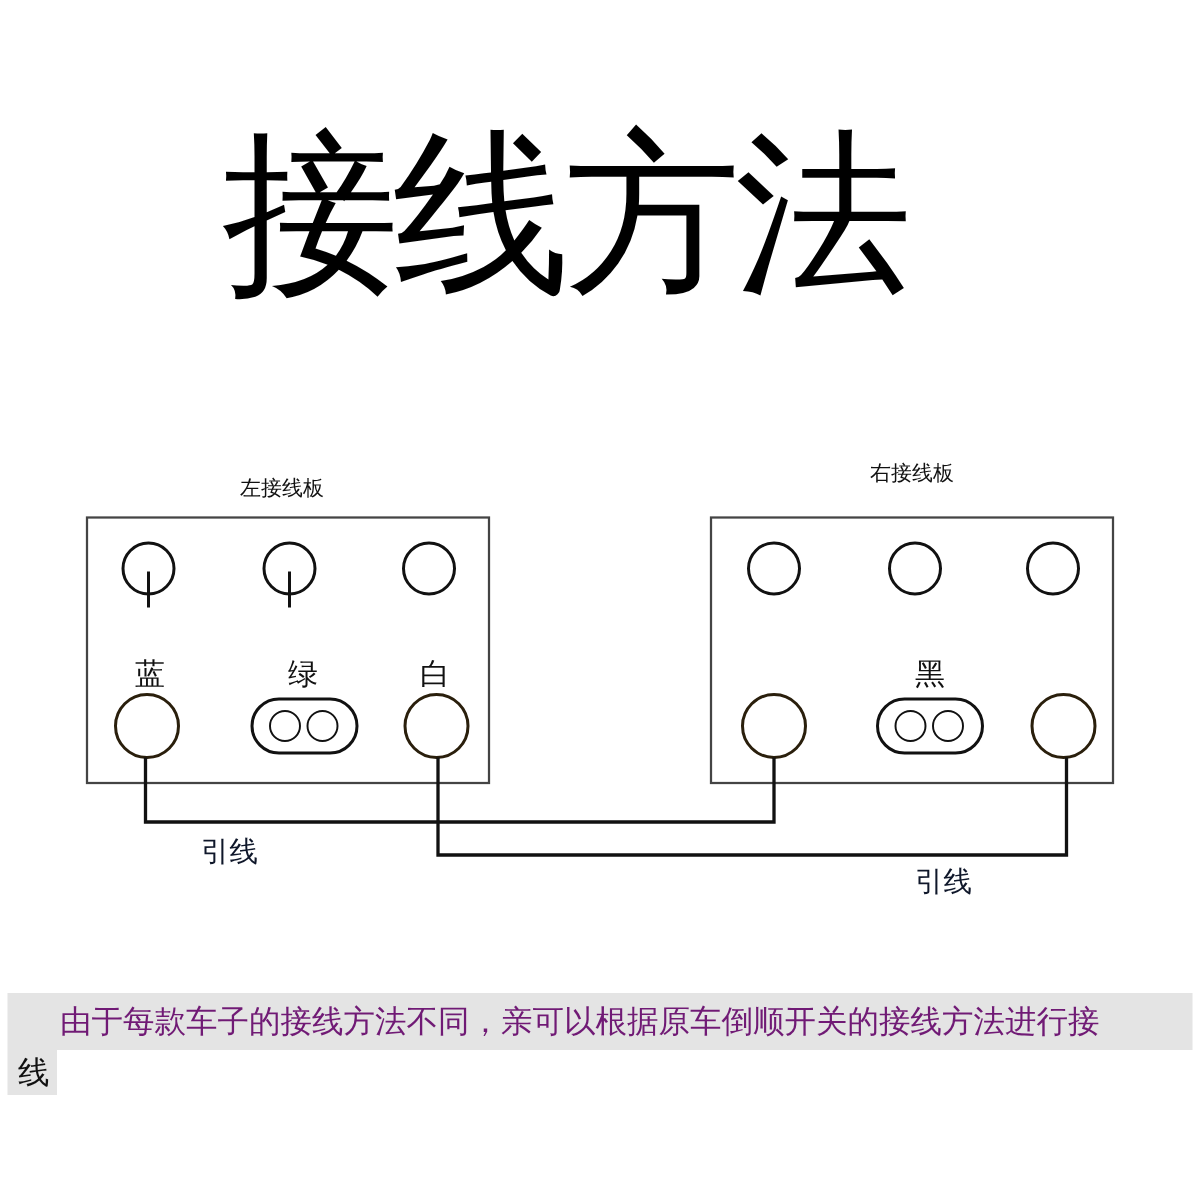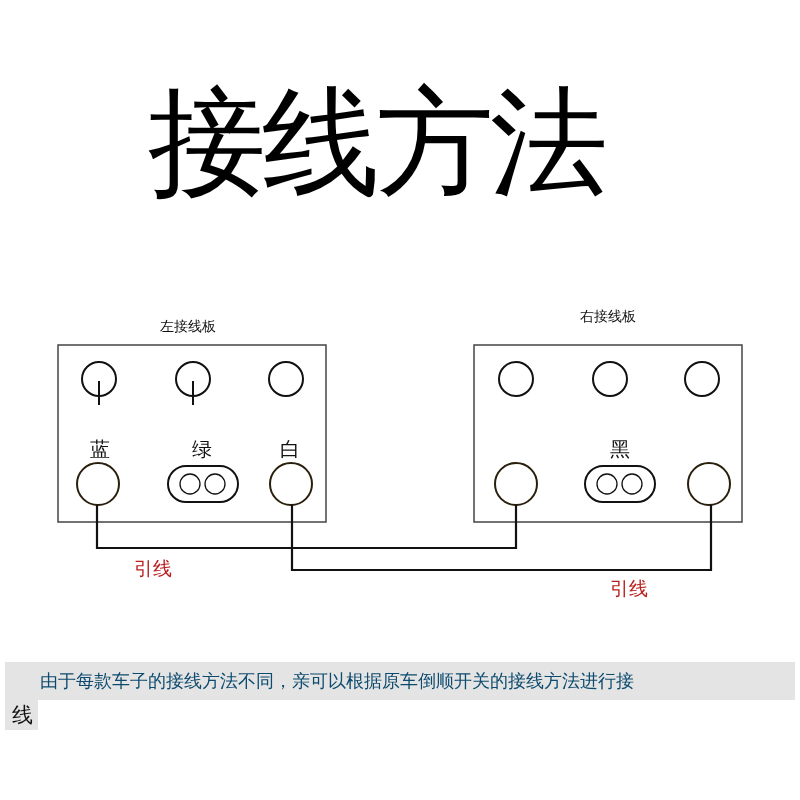--- a/index.html
+++ b/index.html
@@ -1,28 +1,28 @@
 <!DOCTYPE html>
 <html><head>
   <meta charset="utf-8">
   <style>
     html, body { margin:0; padding:0; background:#ffffff; }
     body { width:800px; height:800px; position:relative; overflow:hidden;
            font-family:"DejaVu Sans", "Liberation Sans", sans-serif; color:#111; }
     .title { position:absolute; left:0; top:72px; width:752px; text-align:center;
              font-size:118px; line-height:140px; font-weight:normal; letter-spacing:-4px; color:#000; }
     .board-label { position:absolute; font-size:14px; line-height:26px; color:#111; text-align:center; }
-    .lead-label { position:absolute; font-size:19px; line-height:24px; color:#b91c1c; }
+    .lead-label { position:absolute; font-size:19px; line-height:24px; color:#0f172a; }
     .term-label { position:absolute; font-size:20px; line-height:24px; color:#111; text-align:center; width:40px; }
     svg.diagram { position:absolute; left:0; top:0; }
     .note { position:absolute; left:5px; top:662px; width:790px; height:38px; background:#e4e4e4; }
     .note-tail { position:absolute; left:5px; top:700px; width:33px; height:30px; background:#e4e4e4; }
     .note-curve { position:absolute; left:38px; top:700px; width:70px; height:40px; background:#fff;
                   border-top-left-radius:34px 30px; }
-    .note-text { position:absolute; left:40px; top:665px; font-size:18px; line-height:32px; color:#0c4a6e; white-space:nowrap; }
+    .note-text { position:absolute; left:40px; top:665px; font-size:21px; line-height:32px; color:#701a75; white-space:nowrap; }
     .note-text2 { position:absolute; left:12px; top:700px; font-size:21px; line-height:30px; color:#111; }
   </style>
 </head>
 <body>
 
 <div class="title">接线方法</div>
 
 <div class="board-label" style="left:108px; top:313px; width:160px;">左接线板</div>
 <div class="board-label" style="left:528px; top:303px; width:160px;">右接线板</div>
 

